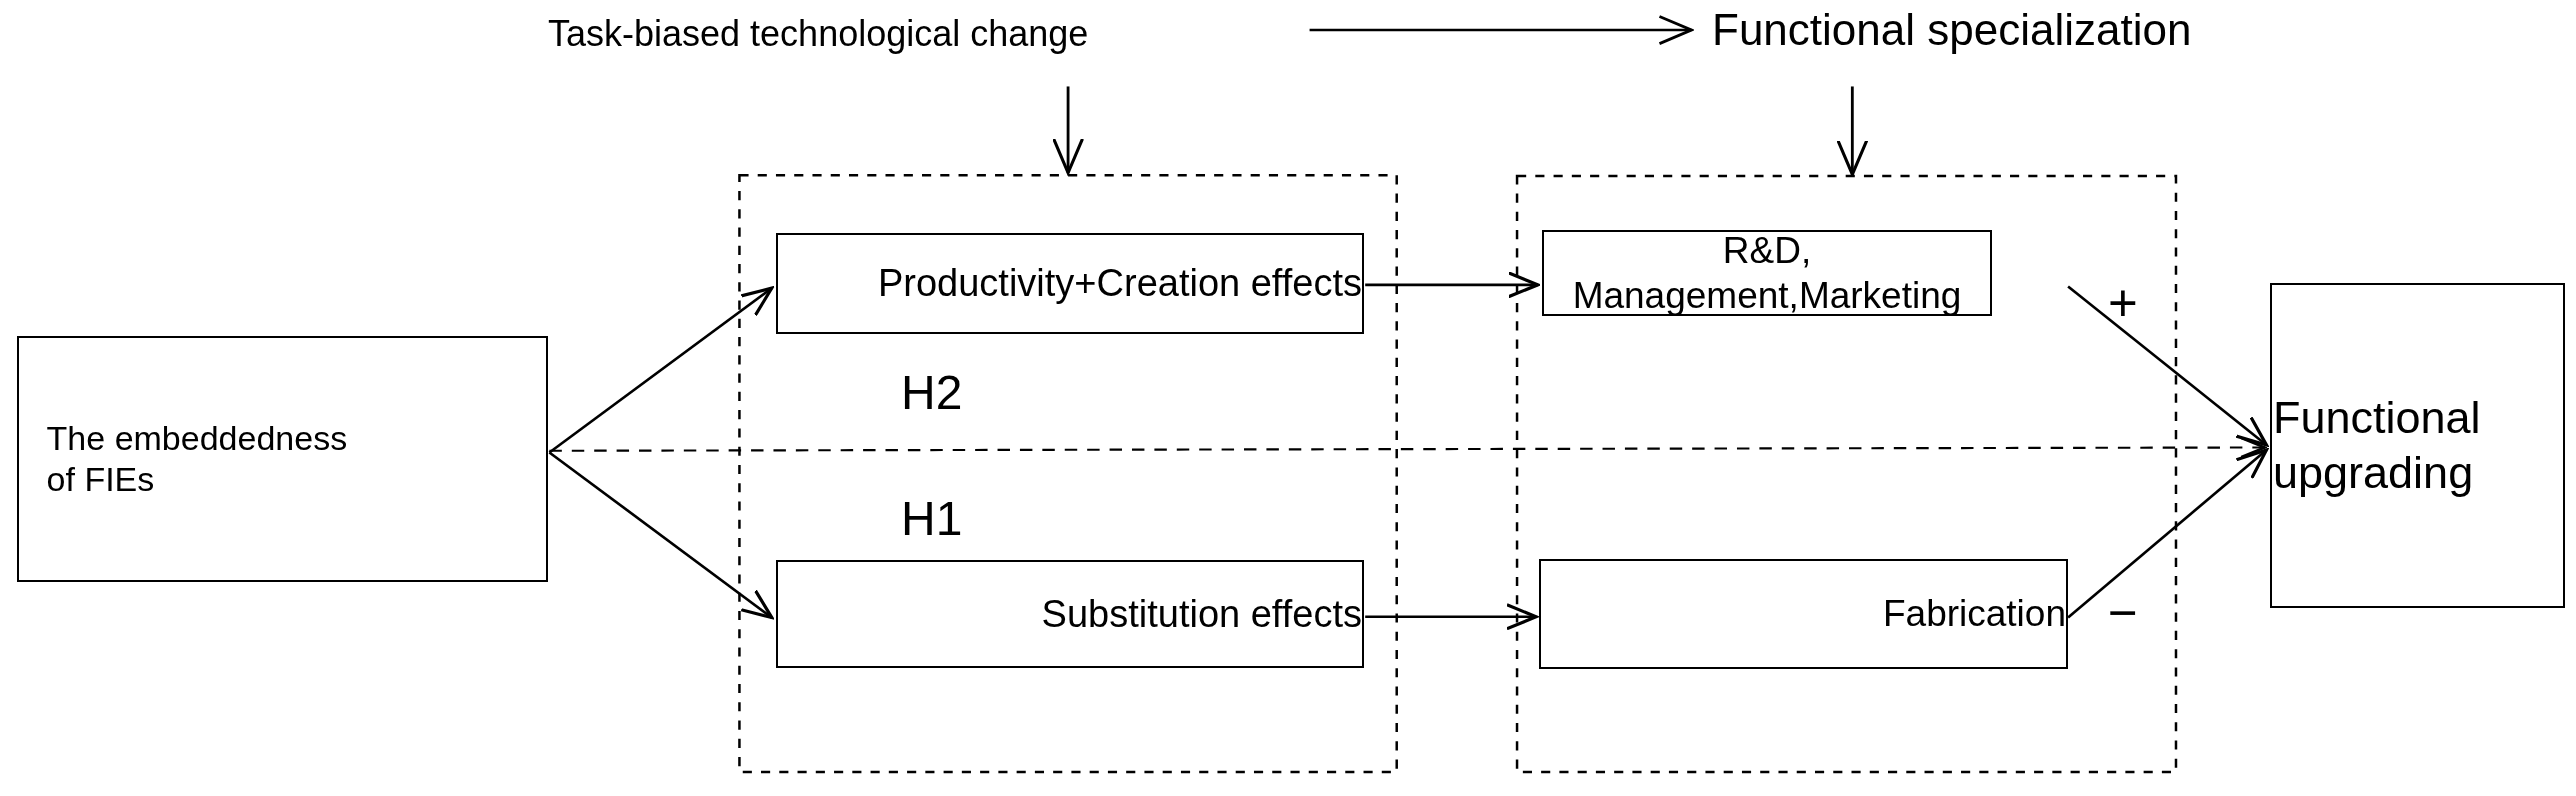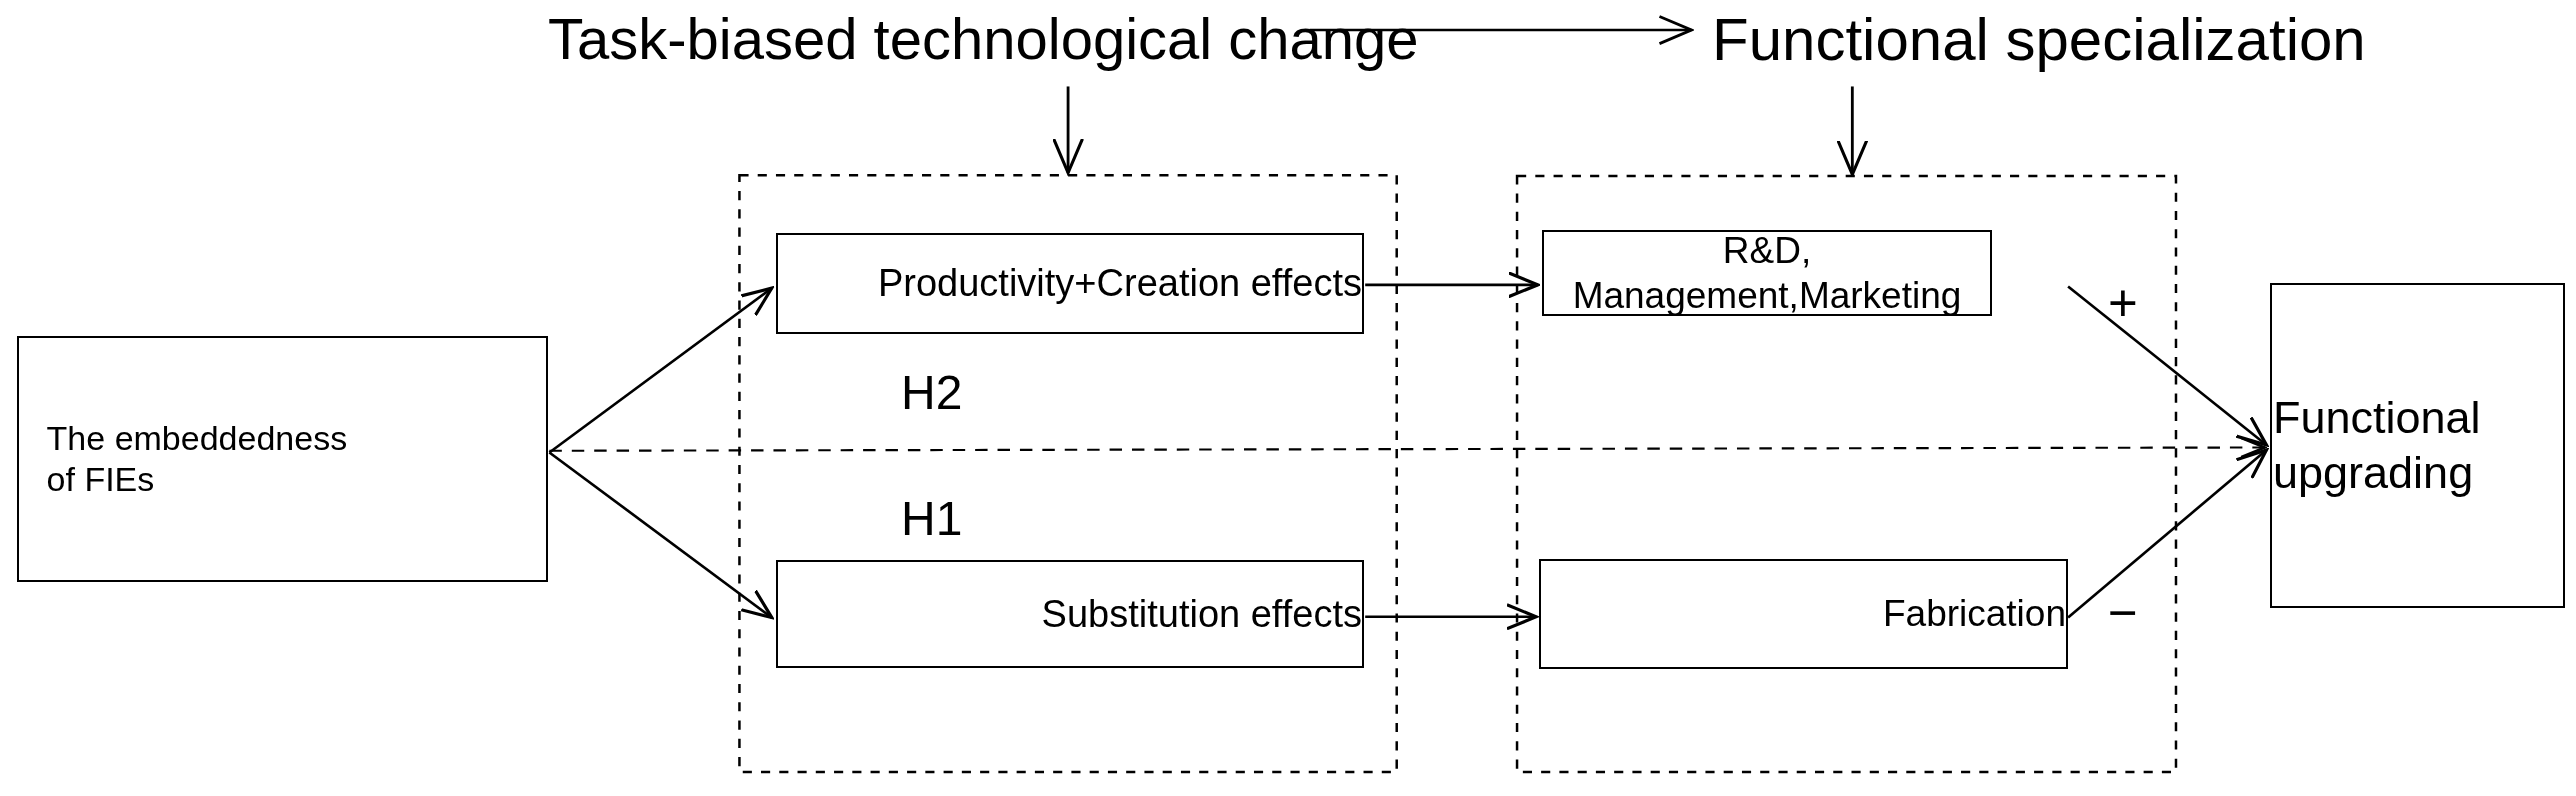--- a/index.html
+++ b/index.html
@@ -68,26 +68,26 @@
     font-size: 37px;
   }
   #node-upgrading {
     left: 2270px; top: 283px; width: 295px; height: 325px;
     font-size: 45px;
     justify-content: flex-start;
     padding-left: 1px;
     text-align: left;
   }
   #title-left {
-    left: 548px; top: 5px;
-    font-size: 58px;
+    left: 548px; top: 13px;
+    font-size: 36px;
   }
   #title-right {
     left: 1712px; top: 5px;
-    font-size: 60px;
+    font-size: 44px;
   }
   #label-h2 {
     left: 901px; top: 365px;
     font-size: 48px;
   }
   #label-h1 {
     left: 901px; top: 491px;
     font-size: 48px;
   }
   #sign-plus {

